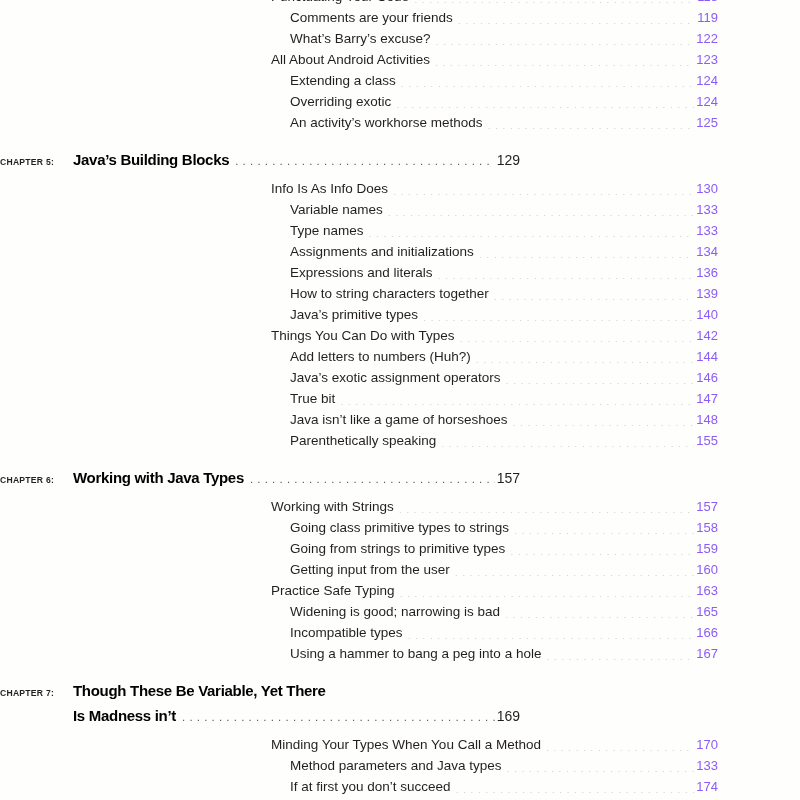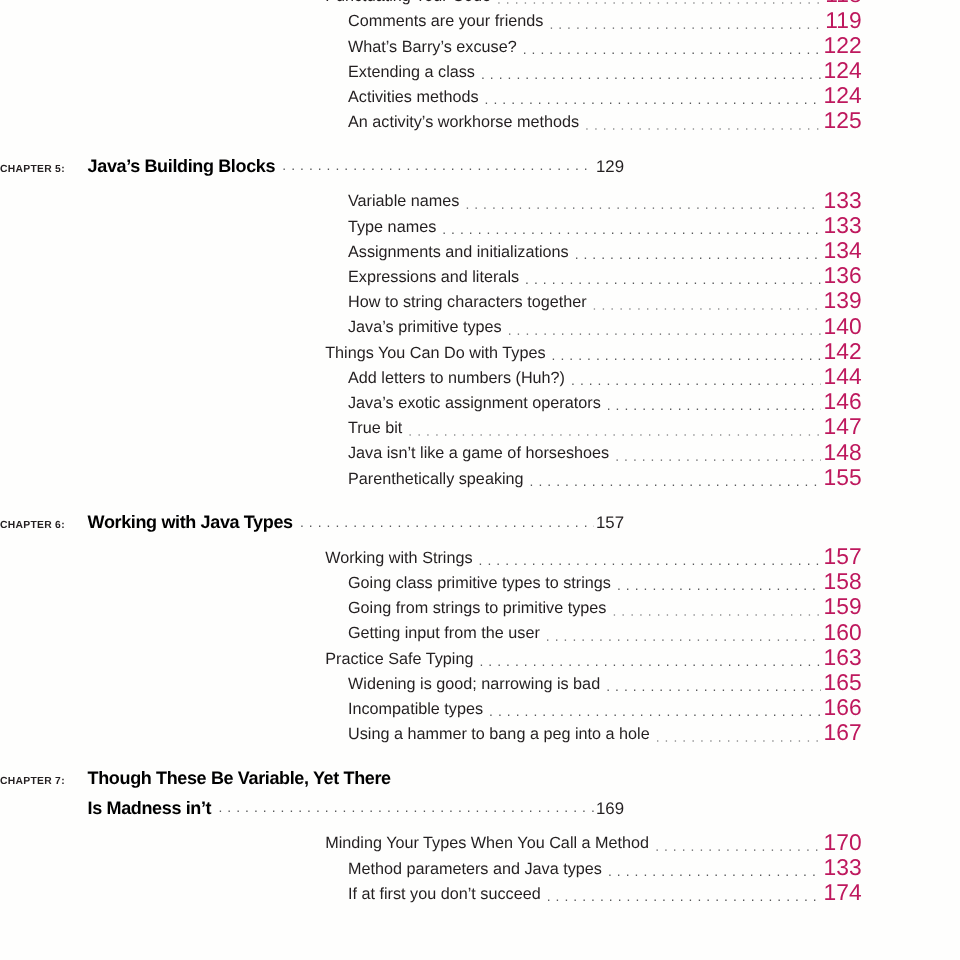--- a/index.html
+++ b/index.html
@@ -54,22 +54,22 @@
     white-space: nowrap;
     color: #58595b;
     letter-spacing: 0.5px;
     font-size: 11.5px;
   }
 
   .row .pageno {
     flex: 0 0 auto;
     text-align: right;
     padding-left: 2px;
-    font-size: 19px;
-    color: #be185d;
+    font-size: 13px;
+    color: #8b5cf6;
   }
 
   
   .lvl1 {
     margin-left: 271px;
     width: 447px;
     font-size: 13.5px;
     color: #231f20;
   }
 
@@ -176,27 +176,32 @@
     <div class="row lvl2">
       <span class="label">Comments are your friends</span>
       <span class="leader"></span>
       <span class="pageno">119</span>
     </div>
     <div class="row lvl2">
       <span class="label">What’s Barry’s excuse?</span>
       <span class="leader"></span>
       <span class="pageno">122</span>
     </div>
+    <div class="row lvl1">
+      <span class="label">All About Android Activities</span>
+      <span class="leader"></span>
+      <span class="pageno">123</span>
+    </div>
     <div class="row lvl2">
       <span class="label">Extending a class</span>
       <span class="leader"></span>
       <span class="pageno">124</span>
     </div>
     <div class="row lvl2">
-      <span class="label">Activities methods</span>
+      <span class="label">Overriding exotic</span>
       <span class="leader"></span>
       <span class="pageno">124</span>
     </div>
     <div class="row lvl2">
       <span class="label">An activity’s workhorse methods</span>
       <span class="leader"></span>
       <span class="pageno">125</span>
     </div>
     <div class="spacer-14"></div>
     <div class="chapter">
@@ -204,20 +209,25 @@
         <div class="chapter-tag">CHAPTER 5:</div>
         <div class="chapter-title-wrap">
           <div class="chapter-title-line">
             <span class="ctext">Java’s Building Blocks</span>
             <span class="leader"></span>
             <span class="pageno">129</span>
           </div>
         </div>
       </div>
       <div class="spacer-6"></div>
+      <div class="row lvl1">
+        <span class="label">Info Is As Info Does</span>
+        <span class="leader"></span>
+        <span class="pageno">130</span>
+      </div>
       <div class="row lvl2">
         <span class="label">Variable names</span>
         <span class="leader"></span>
         <span class="pageno">133</span>
       </div>
       <div class="row lvl2">
         <span class="label">Type names</span>
         <span class="leader"></span>
         <span class="pageno">133</span>
       </div>

